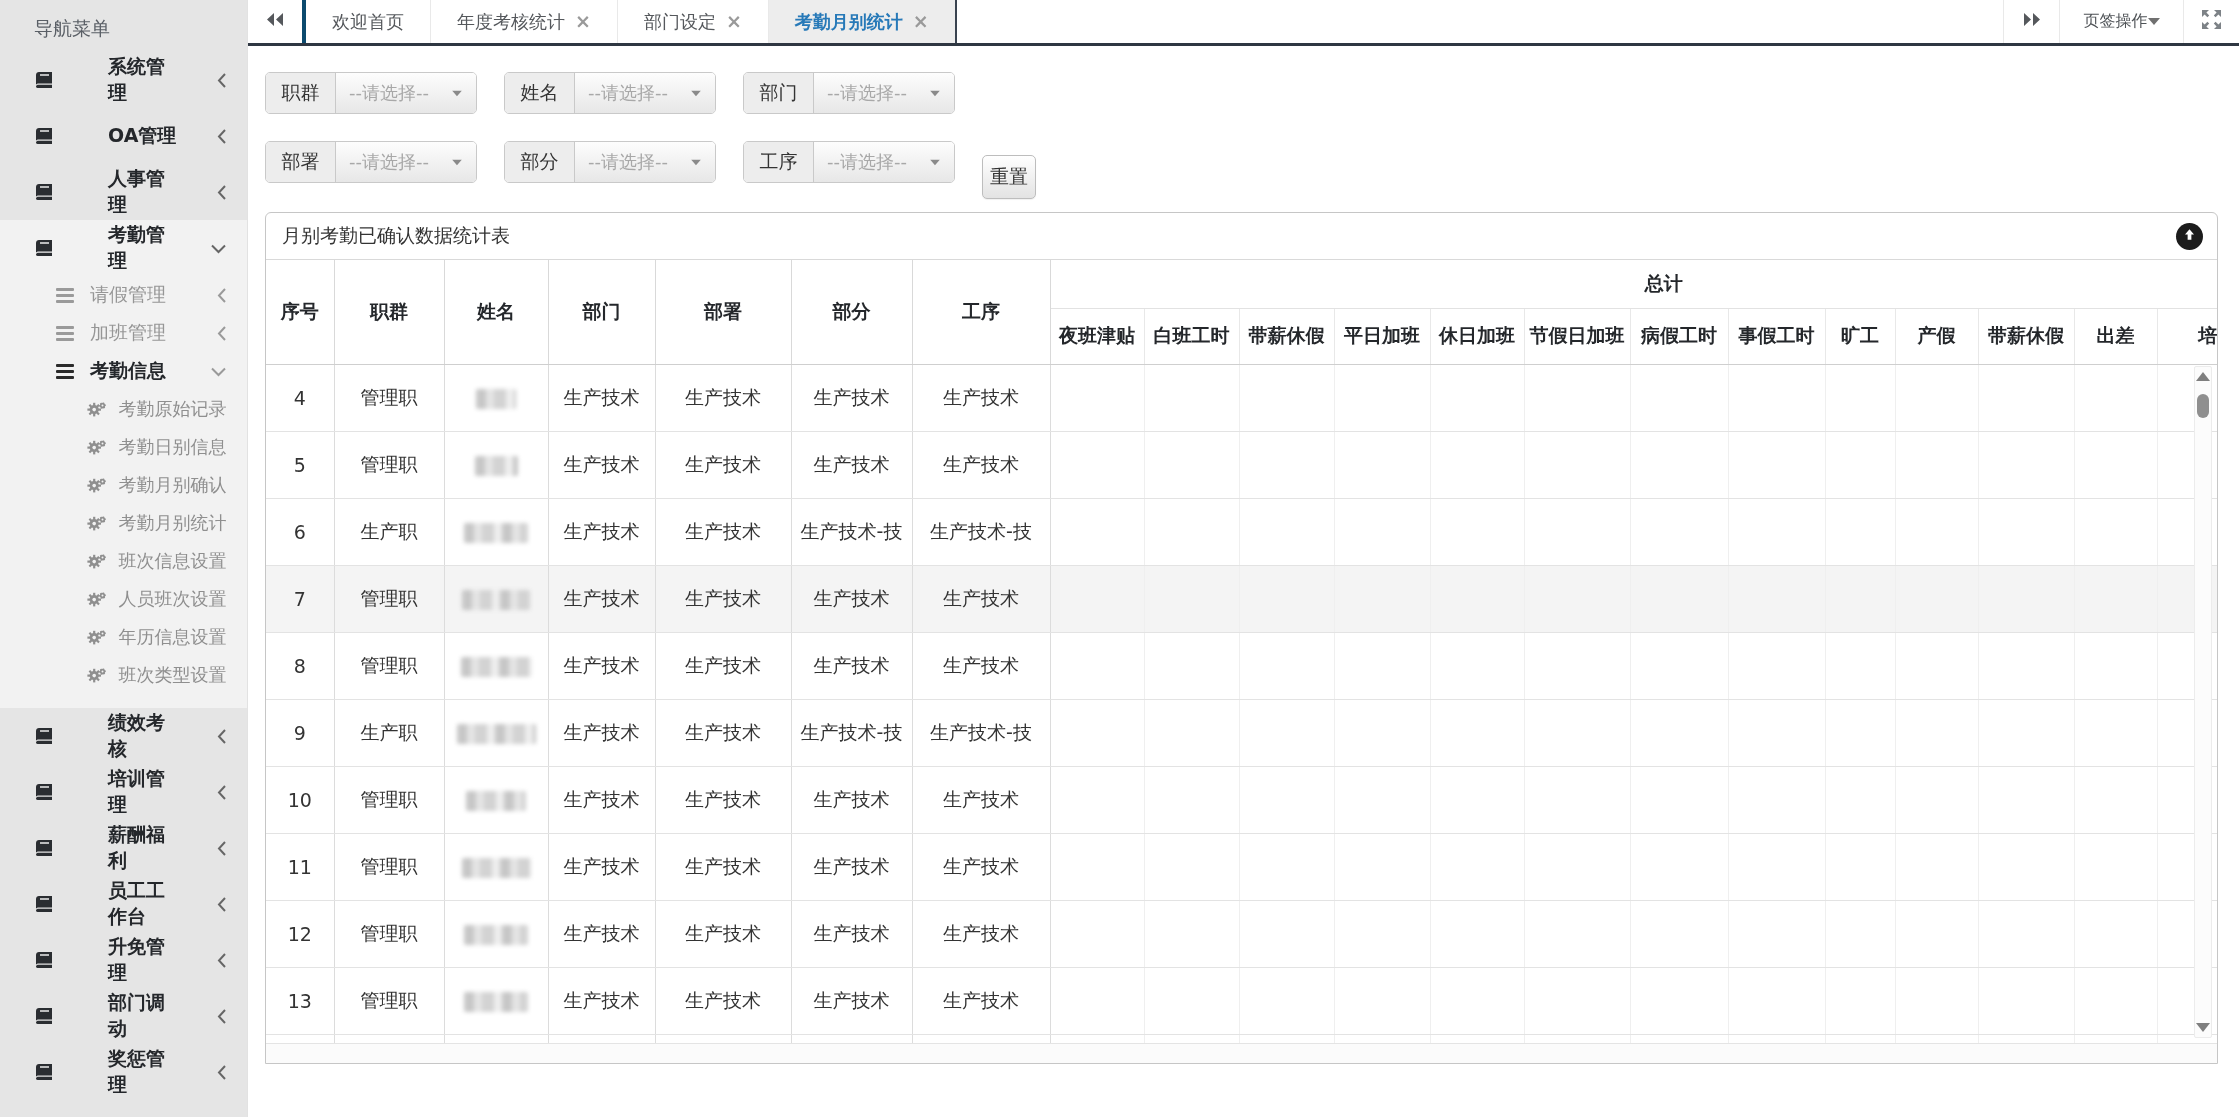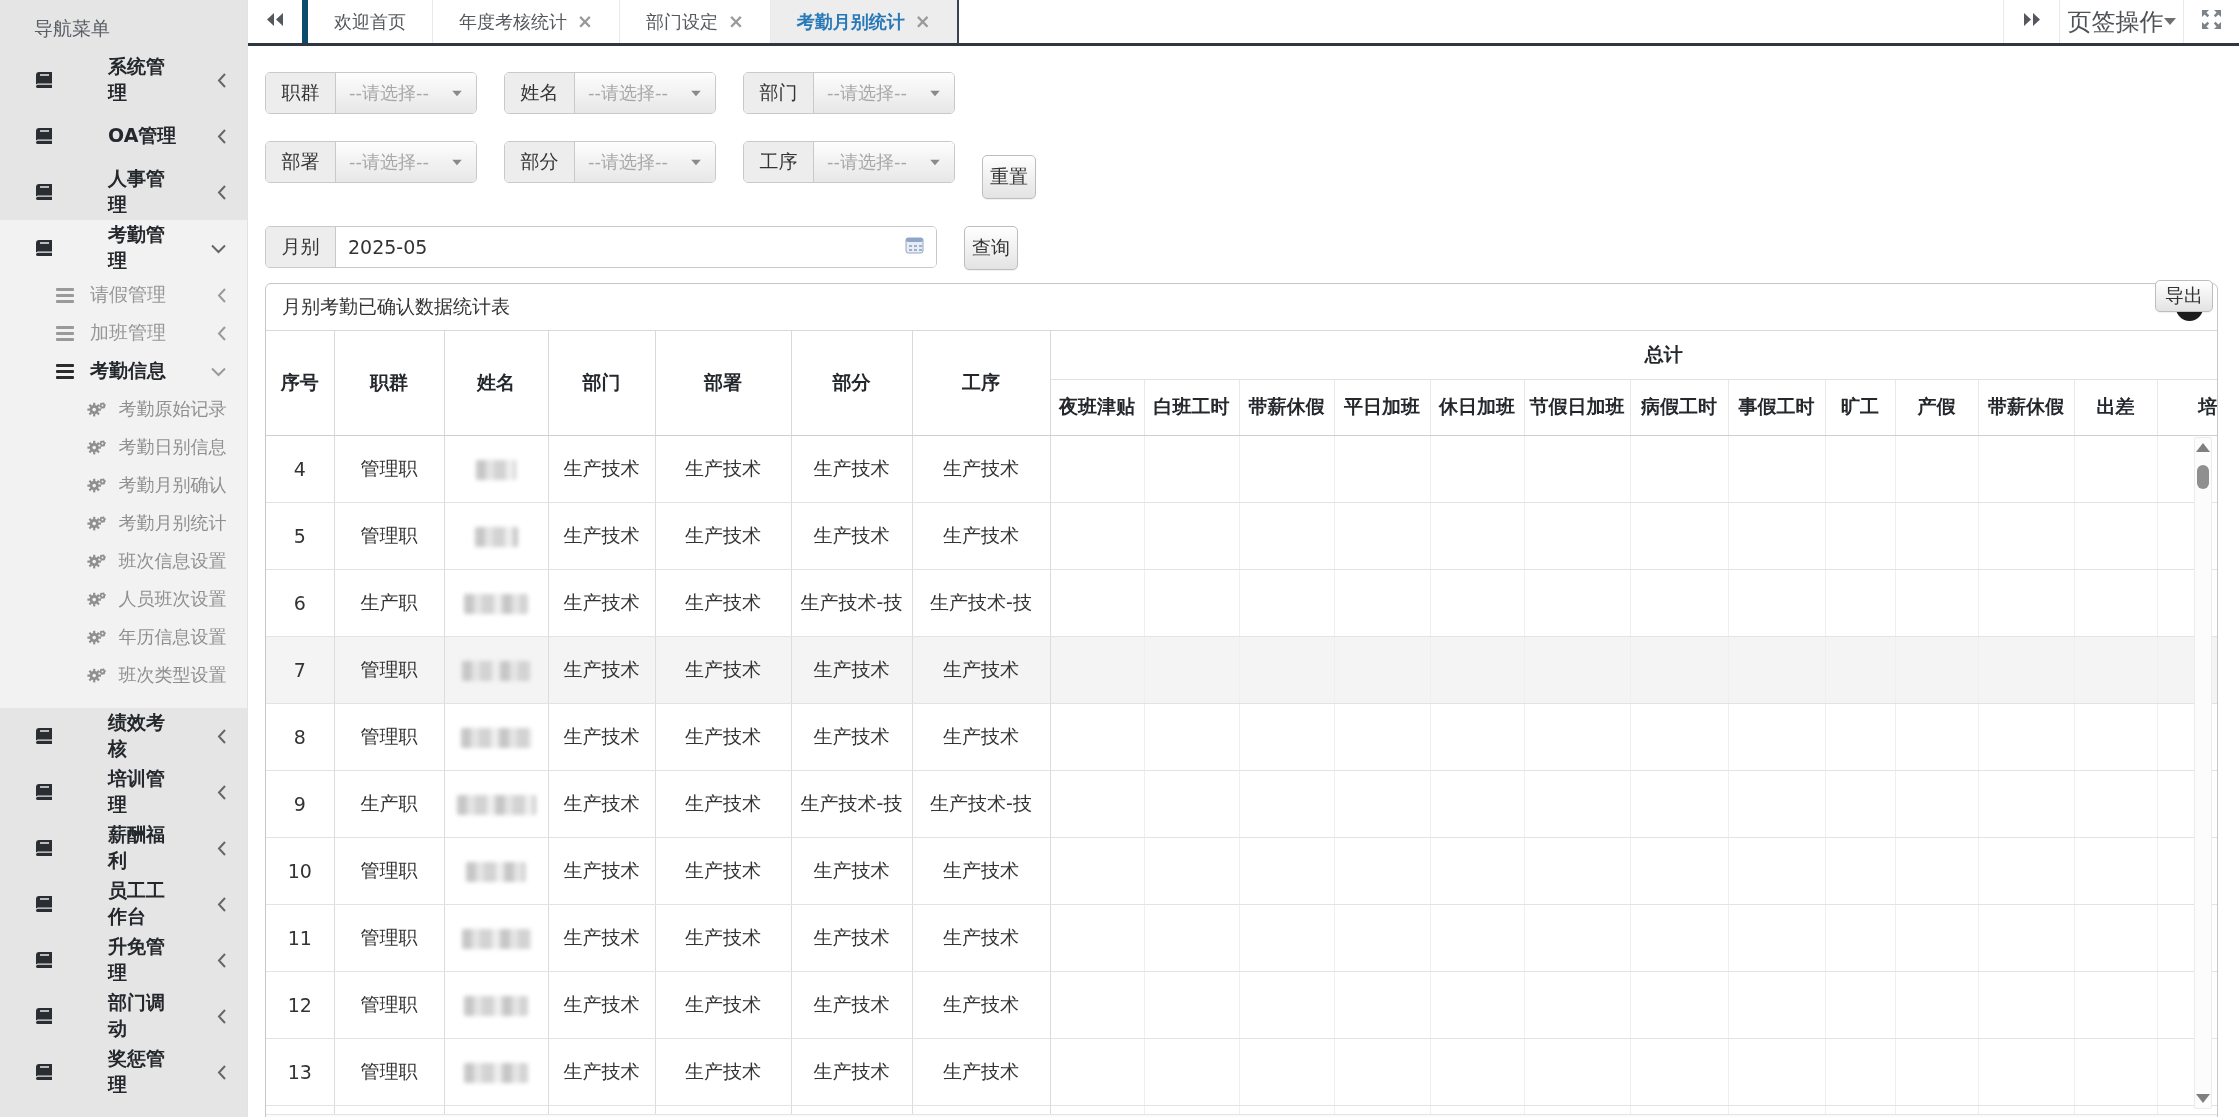--- a/index.html
+++ b/index.html
@@ -25,28 +25,28 @@
   .chev { color:#666; display:flex; }
   .l2 .chev { color:#9a9a9a; }
 
   
   .main { flex:1; display:flex; flex-direction:column; height:1117px; }
 
   
   .tabbar { height:46px; flex:0 0 46px; display:flex; align-items:stretch; background:#fff; border-bottom:3px solid #2f3742; }
   .tab-scroll { width:54px; display:flex; align-items:center; justify-content:center; cursor:pointer; }
   .tab { display:flex; align-items:center; gap:10px; padding:0 26px; font-size:18px; color:#55585c; border-right:1px solid #e9e9e9; cursor:pointer; white-space:nowrap; }
-  .tab:first-of-type { border-left:6px solid #0c4a6e;font-family:Liberation Serif, serif; }
+  .tab:first-of-type { border-left:4px solid #0c4a6e;font-family:Liberation Serif, serif; }
   .tab .x { color:#9a9a9a; font-weight:bold; font-size:19px; line-height:1; }
   .tab.active { background:#ededed; color:#2779b8; font-weight:bold; border-right:2px solid #3a4350; }
   .tab-spacer { flex:1; }
   .tab-right { display:flex; align-items:stretch; }
   .tab-right > div { display:flex; align-items:center; justify-content:center; border-left:1px solid #e9e9e9; cursor:pointer; }
   .btn-next { width:56px; }
-  .tab-menu { width:124px; gap:0; font-size:24px; color:#4e5256; }
+  .tab-menu { width:124px; gap:0; font-size:16px; color:#4e5256; }
   .caret { width:0; height:0; border-left:6px solid transparent; border-right:6px solid transparent; border-top:7px solid #707070; display:inline-block; }
   .btn-expand { width:56px; }
 
   
   .content { position:relative; flex:1; background:#fff; }
   .filters { position:relative; padding-left:17px; }
   .frow { display:flex; align-items:flex-start; margin-top:27px; }
   .frow.first { margin-top:26px; }
   .fgroup { display:flex; height:42px; border:1px solid #c9c9c9; border-radius:5px; overflow:hidden; margin-right:27px; background:#fff; }
   .fgroup .flabel { width:70px; background:#ededed; border-right:1px solid #c9c9c9; display:flex; align-items:center; justify-content:center; font-size:19px; color:#333; }
@@ -635,36 +635,20 @@
           </div>
           <div class="fgroup">
             <div class="flabel">工序</div>
             <div class="fselect">
               <span class="ph">--请选择--</span>
               <span class="caret"></span>
             </div>
           </div>
           <div class="btn btn-reset">重置</div>
         </div>
-      <div class="frow">
-        <div class="fgroup" style="width:672px">
-          <div class="flabel">月别</div>
-          <div class="finput">
-            <span class="val">2025-05</span>
-            <span>
-              <svg width="19" height="18" viewBox="0 0 19 18">
-                <rect x="1" y="2" width="17" height="15" rx="2" fill="#e8edf5" stroke="#93a7c4"></rect>
-                <rect x="1" y="2" width="17" height="4" rx="2" fill="#8fa6c9"></rect>
-                <path d="M4 9h3v2H4zm5 0h3v2H9zm5 0h3v2h-3zM4 13h3v2H4zm5 0h3v2H9zm5 0h3v2h-3z" fill="#9db1cd"></path>
-              </svg>
-            </span>
-          </div>
-        </div>
-        <div class="btn btn-query">查询</div>
-      </div>
       <div class="btn btn-export">导出</div>
     </div>
 
     <div class="panel">
       <div class="panel-header">
         <div class="panel-title">月别考勤已确认数据统计表</div>
         <div class="to-top">
           <span>
             <svg width="15" height="15" viewBox="0 0 20 20">
                 <path d="M10 3 L16 10 H12.5 V17 H7.5 V10 H4 Z" fill="#fff"></path>

